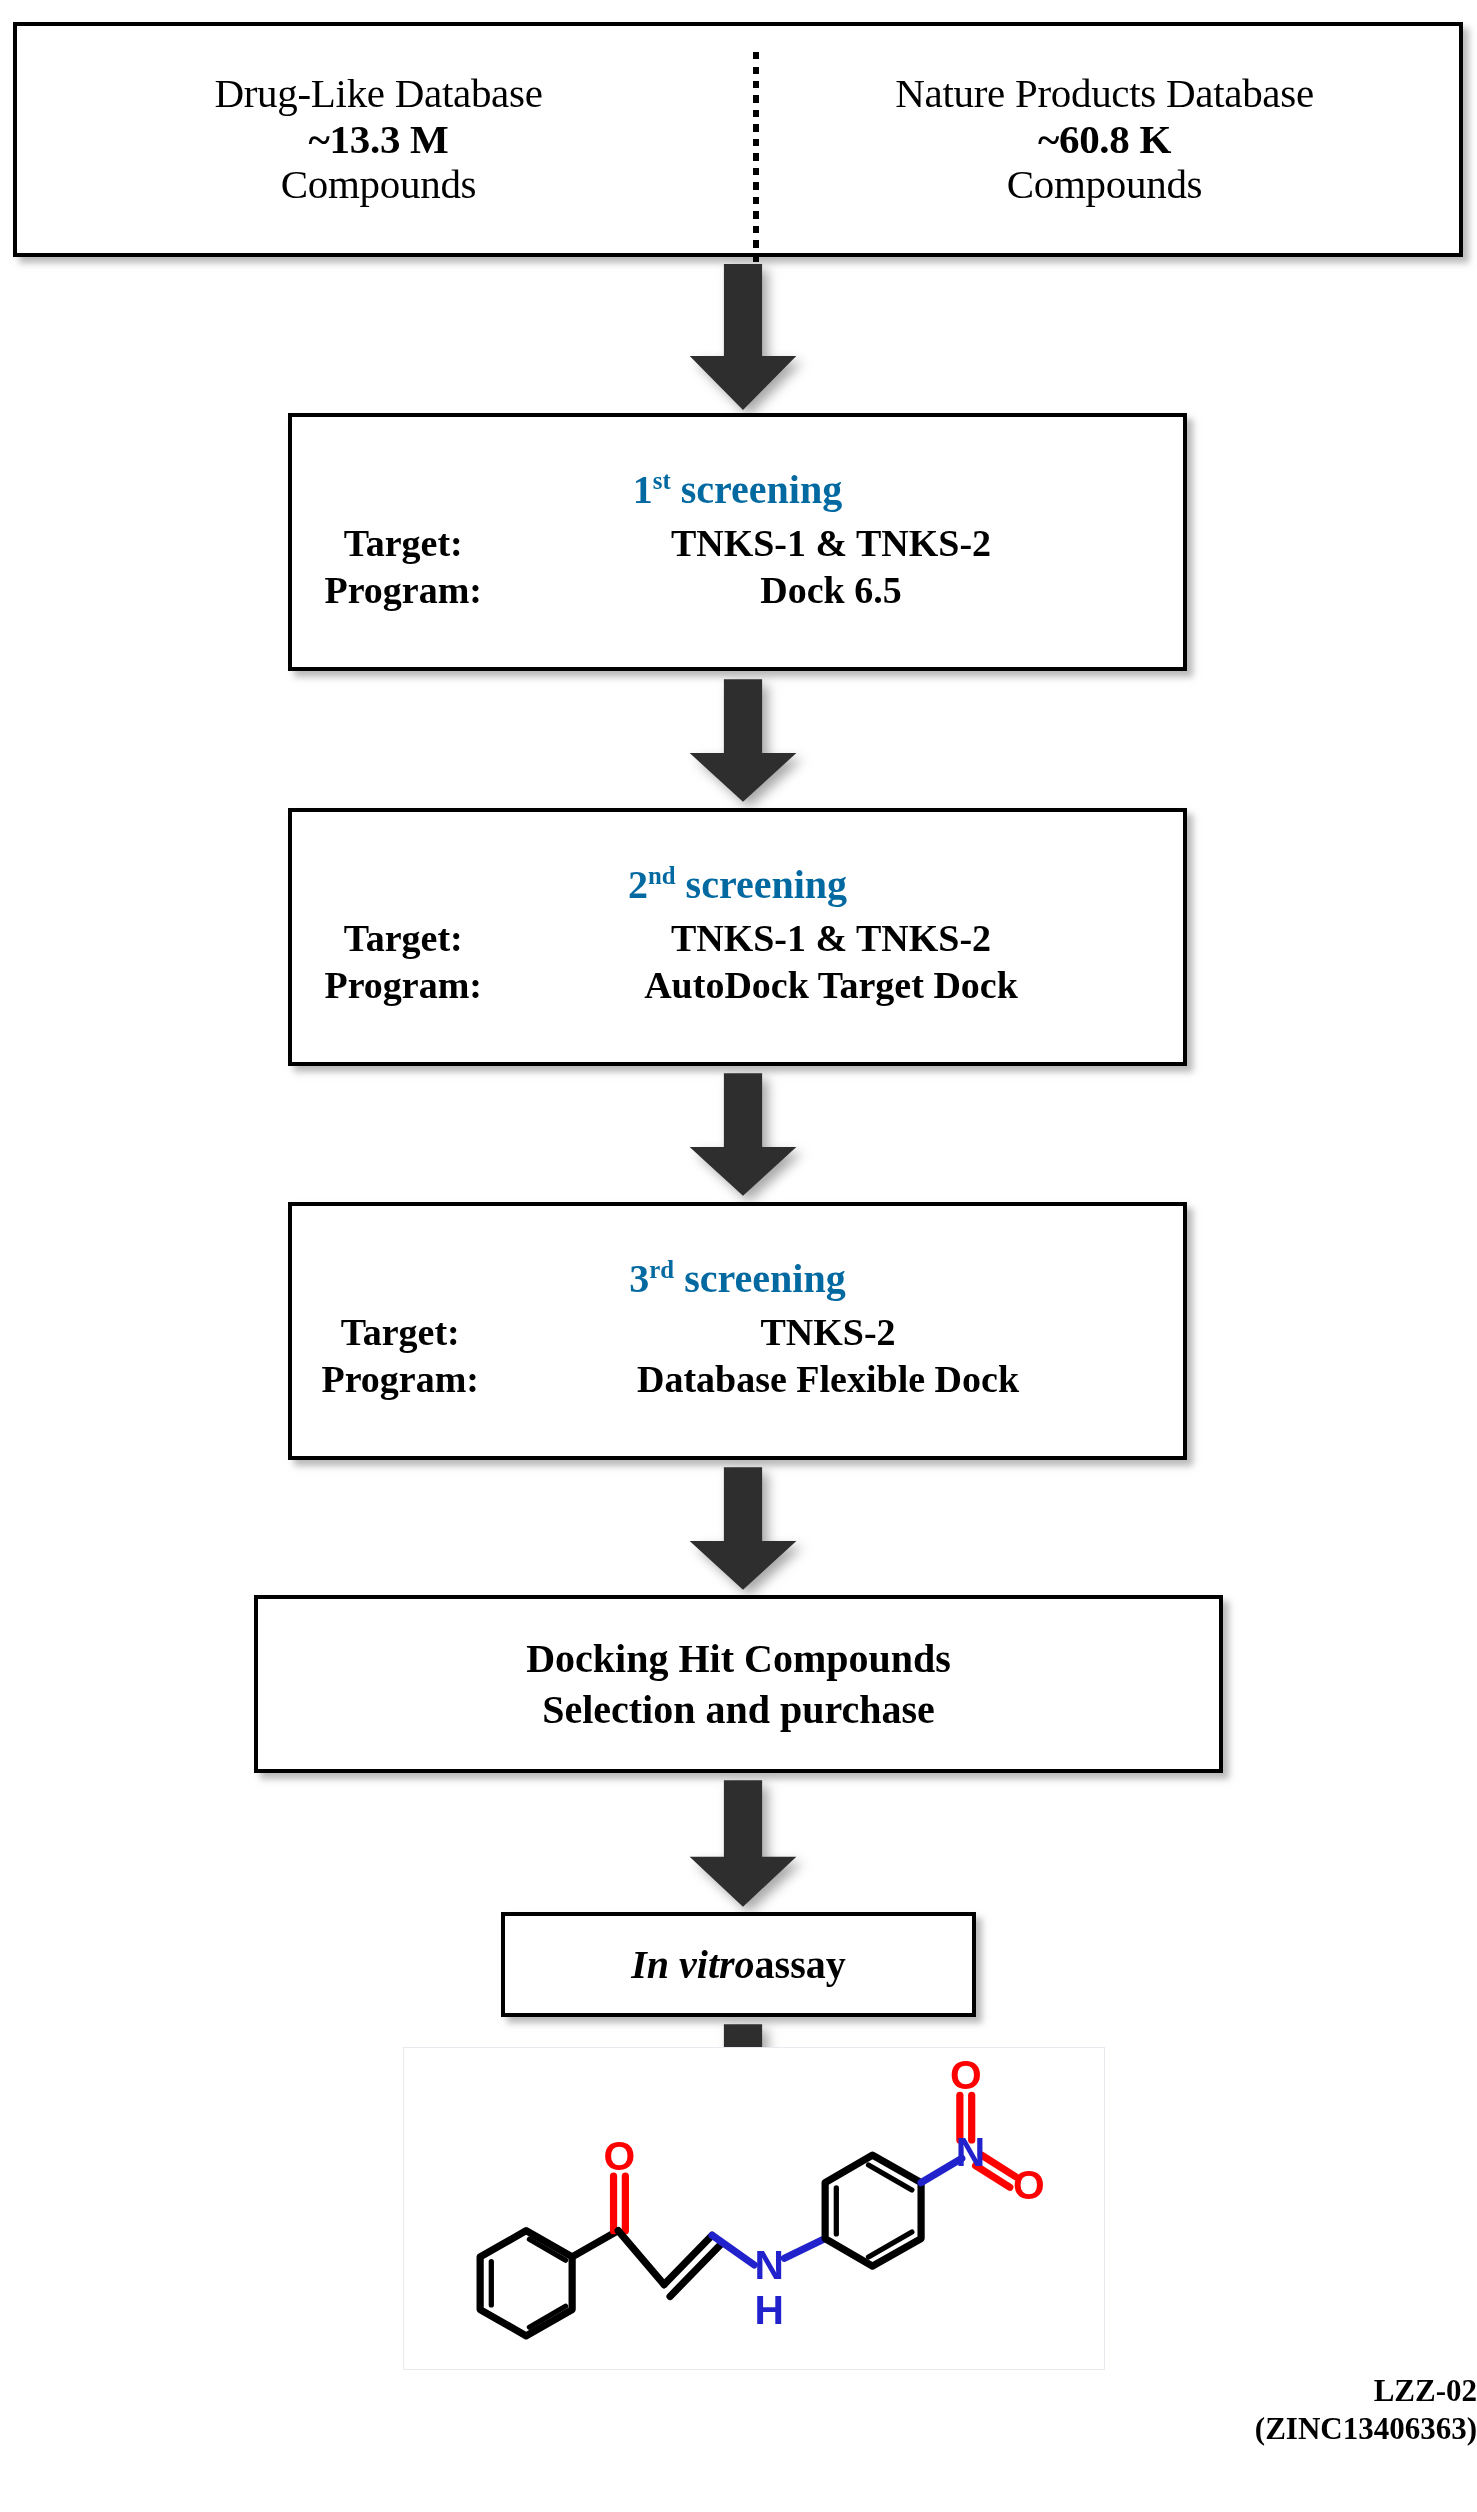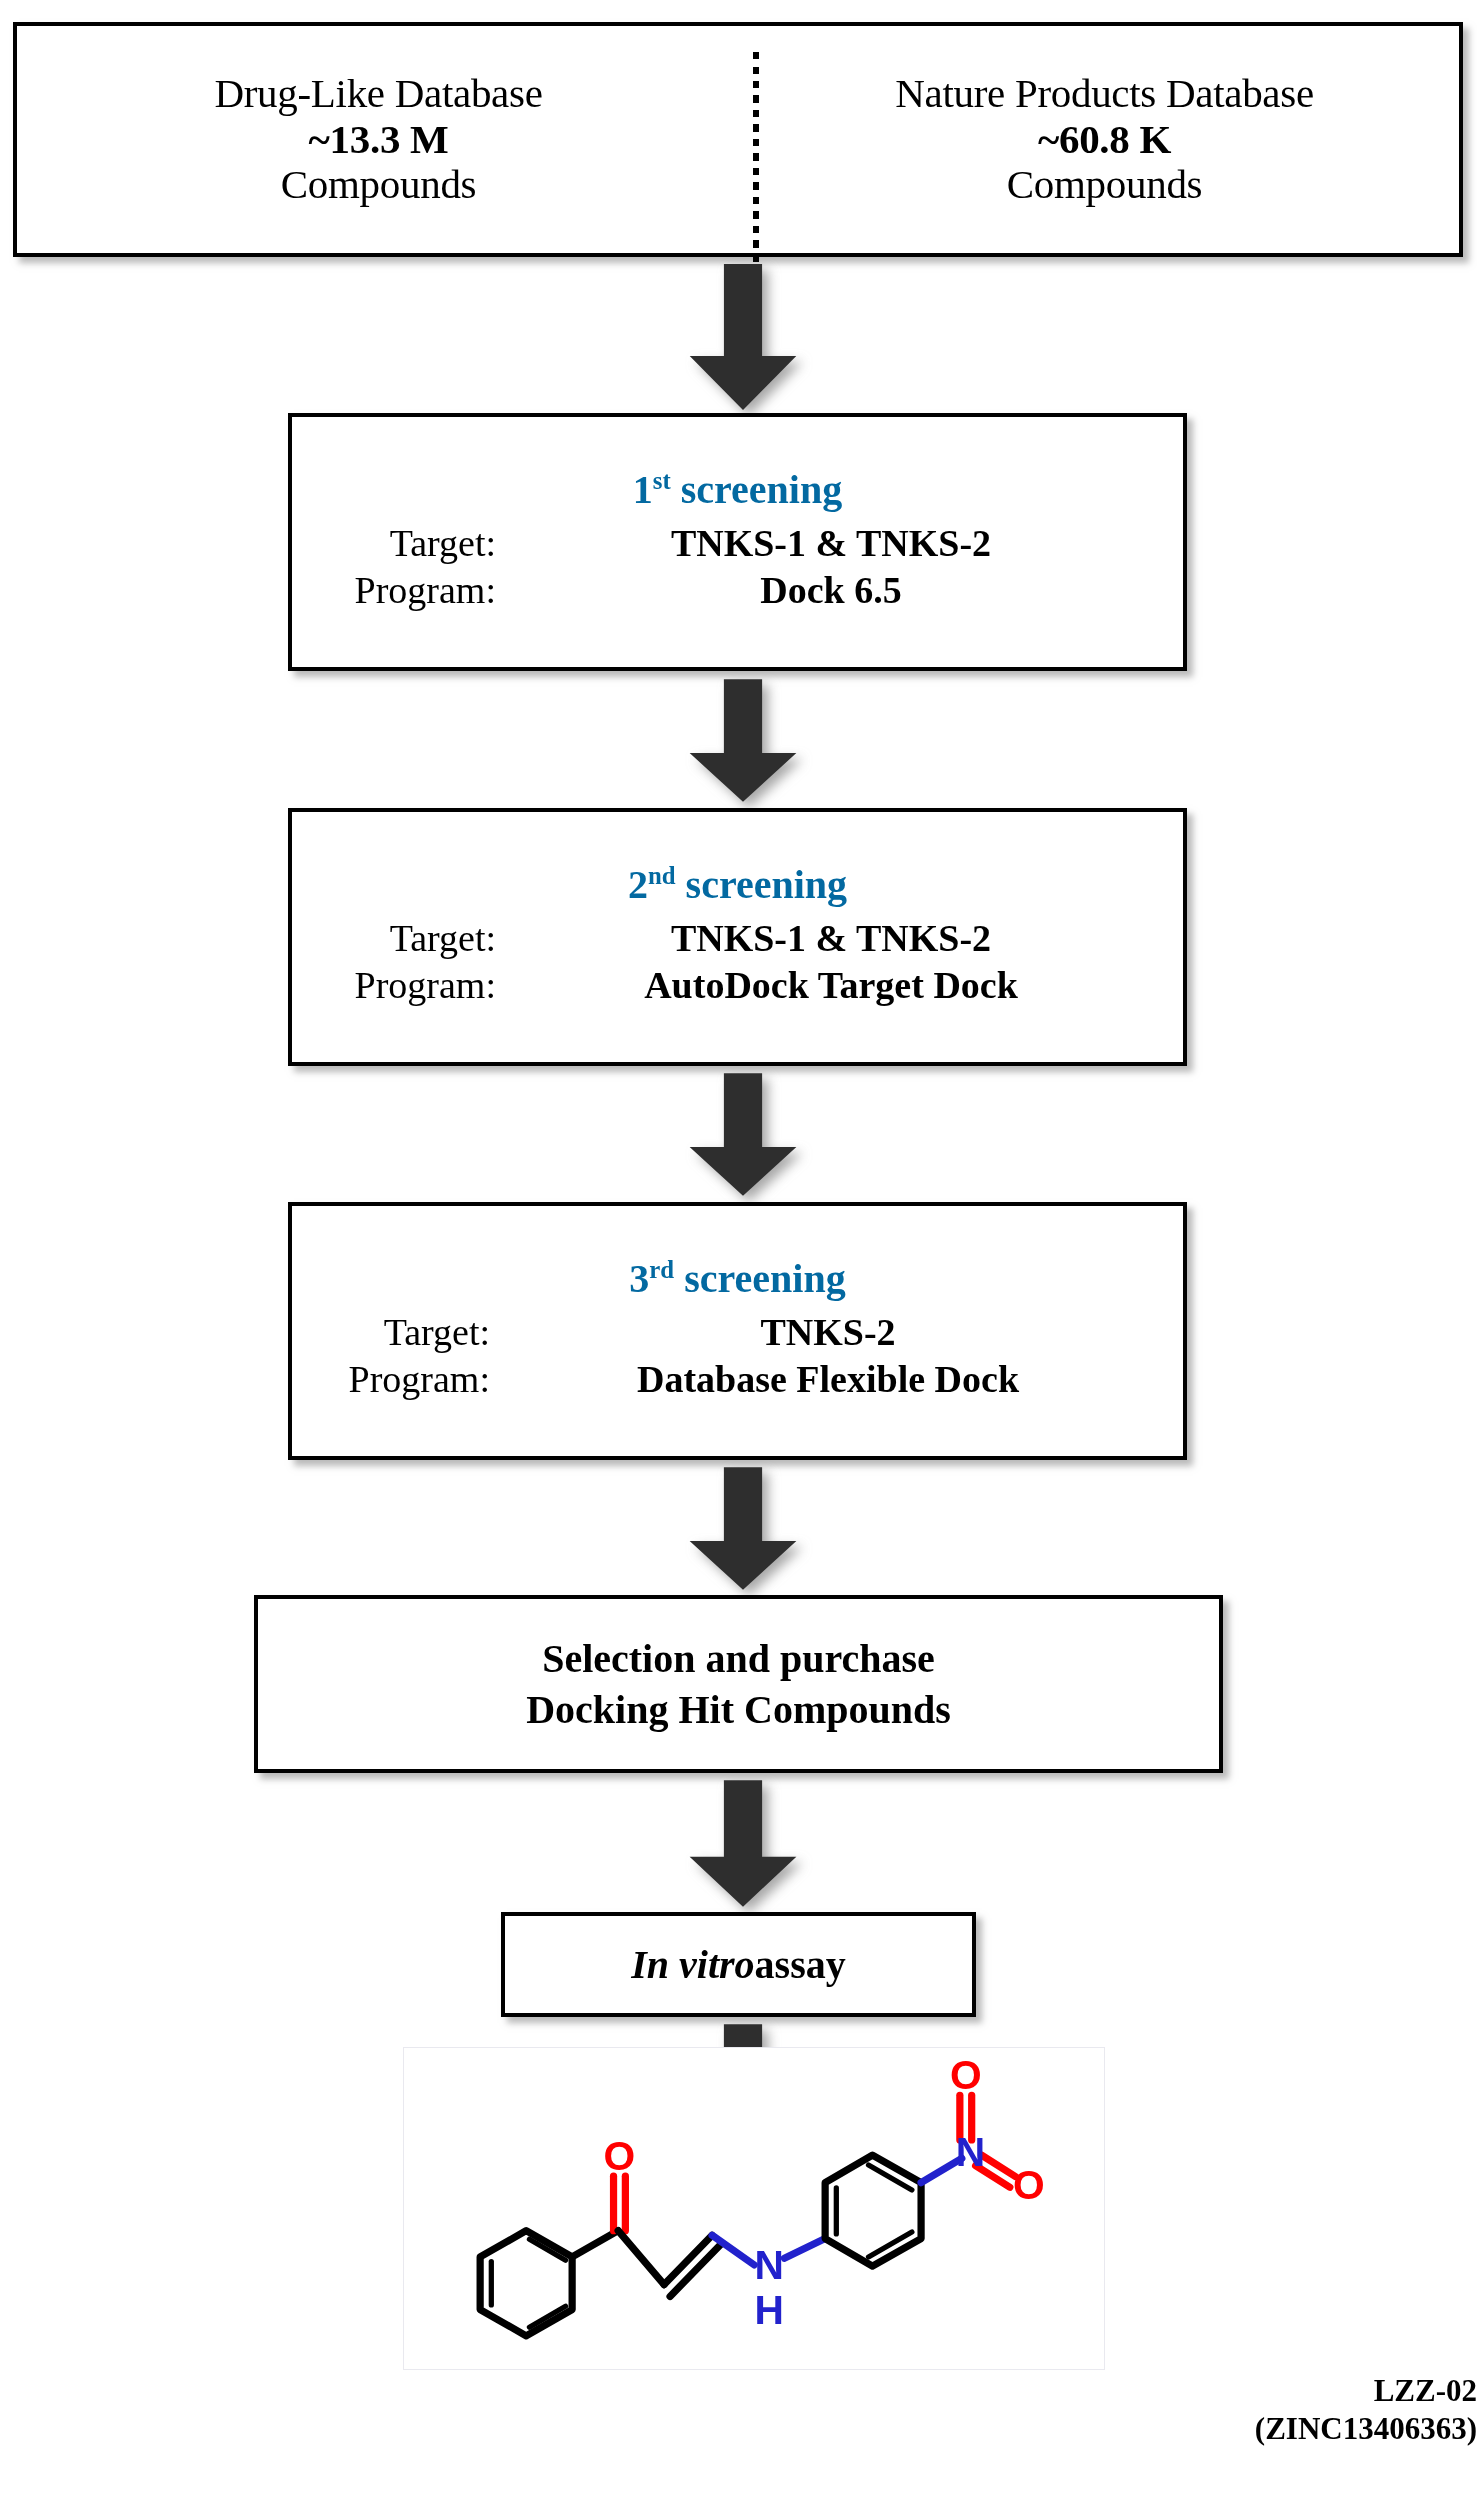--- a/index.html
+++ b/index.html
@@ -100,22 +100,22 @@
     display: flex;
     align-items: baseline;
     font-size: 38px;
     line-height: 1.22;
     white-space: nowrap;
   }
   .scr-label {
     width: 204px;
     padding-left: 18.5px;
     box-sizing: border-box;
-    text-align: right;
-    font-weight: normal;
+    text-align: center;
+    font-weight: bold;
   }
   .scr-value {
     flex: 1;
     text-align: center;
     font-weight: bold;
     padding-right: 17px;
   }
   
   .scr3-box .scr-label { width: 198px; }
 
@@ -274,22 +274,22 @@
   </div>
 
   <div class="arrow arrow-d">
     <svg viewBox="0 0 170 186" width="112" height="123" aria-hidden="true">
       <polygon points="56,0 114,0 114,112 166,112 85,186 4,112 56,112" fill="#2e2e2e"></polygon>
     </svg>
   </div>
 
   <div class="fbox hit-box">
     <div class="hit-inner">
+      <div>Docking Hit Compounds</div>
       <div>Selection and purchase</div>
-      <div>Docking Hit Compounds</div>
     </div>
   </div>
 
   <div class="arrow arrow-e">
     <svg viewBox="0 0 170 192" width="112" height="127" aria-hidden="true">
       <polygon points="56,0 114,0 114,116 166,116 85,192 4,116 56,116" fill="#2e2e2e"></polygon>
     </svg>
   </div>
 
   <div class="fbox assay-box">

